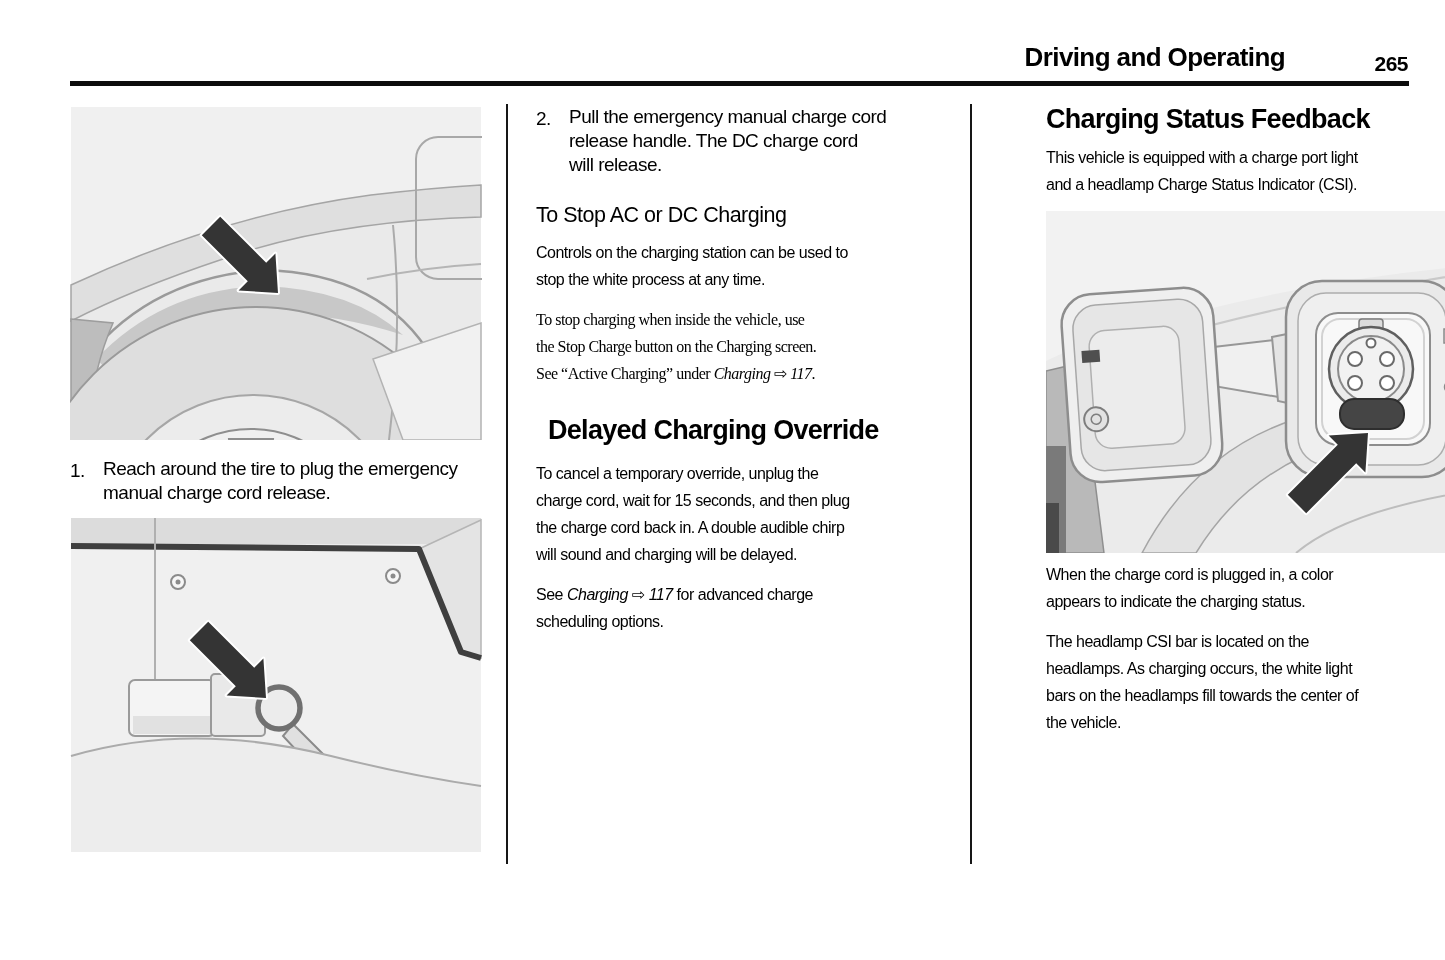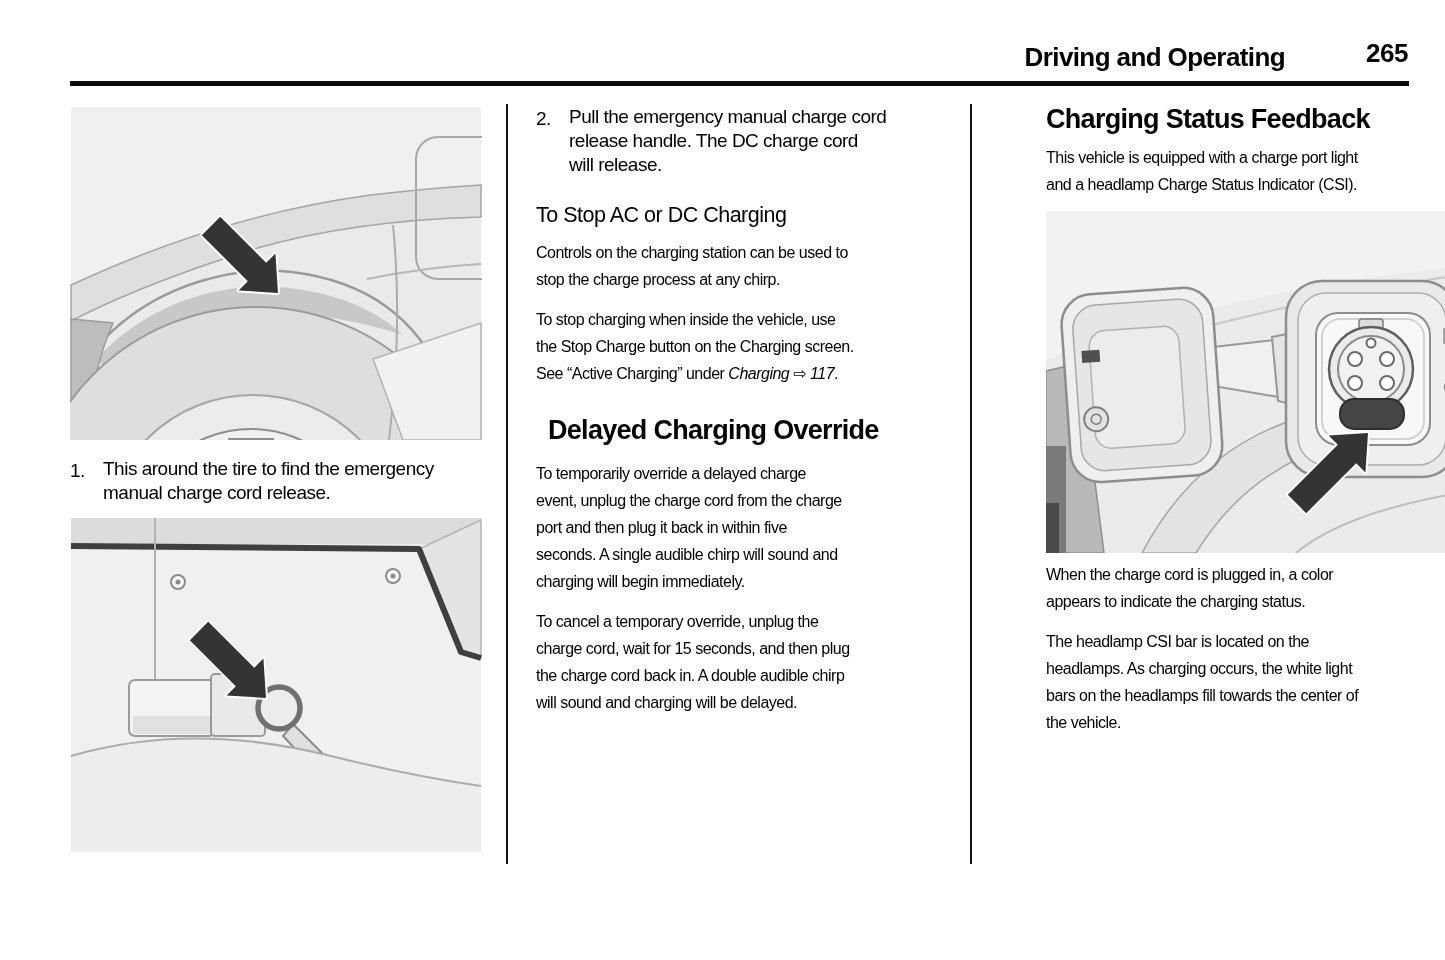--- a/index.html
+++ b/index.html
@@ -1,20 +1,20 @@
 <!DOCTYPE html>
 <html><head>
 <meta charset="utf-8">
 <style>
   html,body{margin:0;padding:0;background:#ffffff;}
   body{width:1445px;height:960px;font-family:"Liberation Sans",sans-serif;color:#000;}
   .page{position:relative;width:1445px;height:960px;overflow:hidden;background:#fff;border-radius:12px;}
 
   .header-title{position:absolute;top:42px;right:160px;font-size:26px;font-weight:bold;letter-spacing:-0.6px;white-space:pre;}
-  .page-number{position:absolute;top:38px;right:37px;font-size:26px;font-weight:bold;letter-spacing:-0.5px;}
+  .page-number{position:absolute;top:52px;right:37px;font-size:21px;font-weight:bold;letter-spacing:-0.5px;}
   .header-rule{position:absolute;left:70px;right:36px;top:81px;height:5px;background:#0c0c0c;}
 
   .vdivider{position:absolute;top:104px;height:760px;width:2px;background:#161616;}
   .vdivider.d1{left:506px;}
   .vdivider.d2{left:970px;}
 
   .col{position:absolute;top:100px;}
   .col-left{left:70px;width:412px;}
   .col-mid{left:536px;width:410px;}
   .col-right{left:1046px;width:426px;}
@@ -25,21 +25,21 @@
 
   .step{display:flex;margin:0;}
   .step-num{width:33px;flex:none;font-size:19px;line-height:27px;letter-spacing:-0.5px;}
   .step-text{font-size:19px;line-height:24px;letter-spacing:-0.5px;white-space:pre;}
 
   .h-small{font-size:21.5px;font-weight:normal;letter-spacing:-0.5px;line-height:26px;margin:25px 0 11px 0;white-space:pre;}
   .h-large{font-size:27px;font-weight:bold;letter-spacing:-0.7px;line-height:30px;margin:0 0 15px 0;white-space:pre;}
 
   .col-mid .step{margin-top:5px;}
   .col-mid .h-large{margin-top:28px;margin-left:12px;}
-  .col-mid .p2{margin-top:13px;}
+  .col-mid .p2{margin-top:13px;font-family:Liberation Serif, serif;}
   .col-mid .p-last{margin-top:2px;}
 
   .col-left .fig1{margin-top:7px;}
   .col-left .step{margin-top:17px;}
   .col-left .fig2{margin-top:13px;}
 
   .col-right .h-large{margin-top:4px;margin-bottom:10px;}
   .col-right .fig3{margin-top:0px;margin-bottom:8px;}
 
   figure{margin:0;padding:0;}
@@ -78,21 +78,21 @@
           <path d="M210,405 L268,345 L292,370 L228,425 Z"></path>
         </g>
         <path d="M322,118 Q332,220 318,333" stroke="#ababab" stroke-width="2" fill="none"></path>
         <path d="M302,252 L410,216 L410,333 L332,333 Z" fill="#f1f1f1" stroke="#b3b3b3" stroke-width="1.5"></path>
         <path d="M149.2,109.8 L195.2,155.8 L204.4,146.6 L207,186 L167.6,183.4 L176.8,174.2 L130.8,128.2 Z" fill="#343434" stroke="#ffffff" stroke-width="4" stroke-linejoin="round" paint-order="stroke"></path>
       </svg>
     </figure>
 
     <div class="step">
         <span class="step-num">1.</span>
-        <span class="step-text">This around the tire to find the emergency
+        <span class="step-text">Reach around the tire to plug the emergency
 manual charge cord release.</span>
       </div>
 
     <figure class="fig2">
       <svg width="412" height="334" viewBox="0 0 410 334">
         <rect x="0" y="0" width="410" height="334" fill="#ececec"></rect>
         <rect x="0" y="0" width="410" height="26" fill="#dcdcdc"></rect>
         <path d="M348,31 L410,2 L410,140 L390,134 Z" fill="#e4e4e4" stroke="#b5b5b5" stroke-width="1.5"></path>
         <path d="M0,31 L348,34 L388,136 L410,142 L410,334 L0,334 Z" fill="#f0f0f0"></path>
         <path d="M0,28 L348,31 L390,134 L410,140" stroke="#3f3f3f" stroke-width="6" fill="none" stroke-linejoin="round"></path>
@@ -122,39 +122,36 @@
     <div class="step">
         <span class="step-num">2.</span>
         <span class="step-text">Pull the emergency manual charge cord
 release handle. The DC charge cord
 will release.</span>
       </div>
 
     <h3 class="h-small">To Stop AC or DC Charging</h3>
 
     <p class="body-text">Controls on the charging station can be used to
-stop the charge process at any chirp.</p>
+stop the white process at any time.</p>
 
     <p class="body-text p2"><span>To stop charging when inside the vehicle, use
 the Stop Charge button on the Charging screen.
 See “Active Charging” under </span><i>Charging</i><span> ⇨ </span><i>117</i><span>.</span></p>
 
     <h2 class="h-large">Delayed Charging Override</h2>
 
-    <p class="body-text">To temporarily override a delayed charge
-event, unplug the charge cord from the charge
-port and then plug it back in within five
-seconds. A single audible chirp will sound and
-charging will begin immediately.</p>
 
     <p class="body-text">To cancel a temporary override, unplug the
 charge cord, wait for 15 seconds, and then plug
 the charge cord back in. A double audible chirp
 will sound and charging will be delayed.</p>
 
+    <p class="body-text p-last"><span>See </span><i>Charging</i><span> ⇨ </span><i>117</i><span> for advanced charge
+scheduling options.</span></p>
   </div>
 
   <div class="col col-right">
 
     <h2 class="h-large">Charging Status Feedback</h2>
 
     <p class="body-text">This vehicle is equipped with a charge port light
 and a headlamp Charge Status Indicator (CSI).</p>
 
     <figure class="fig3">

